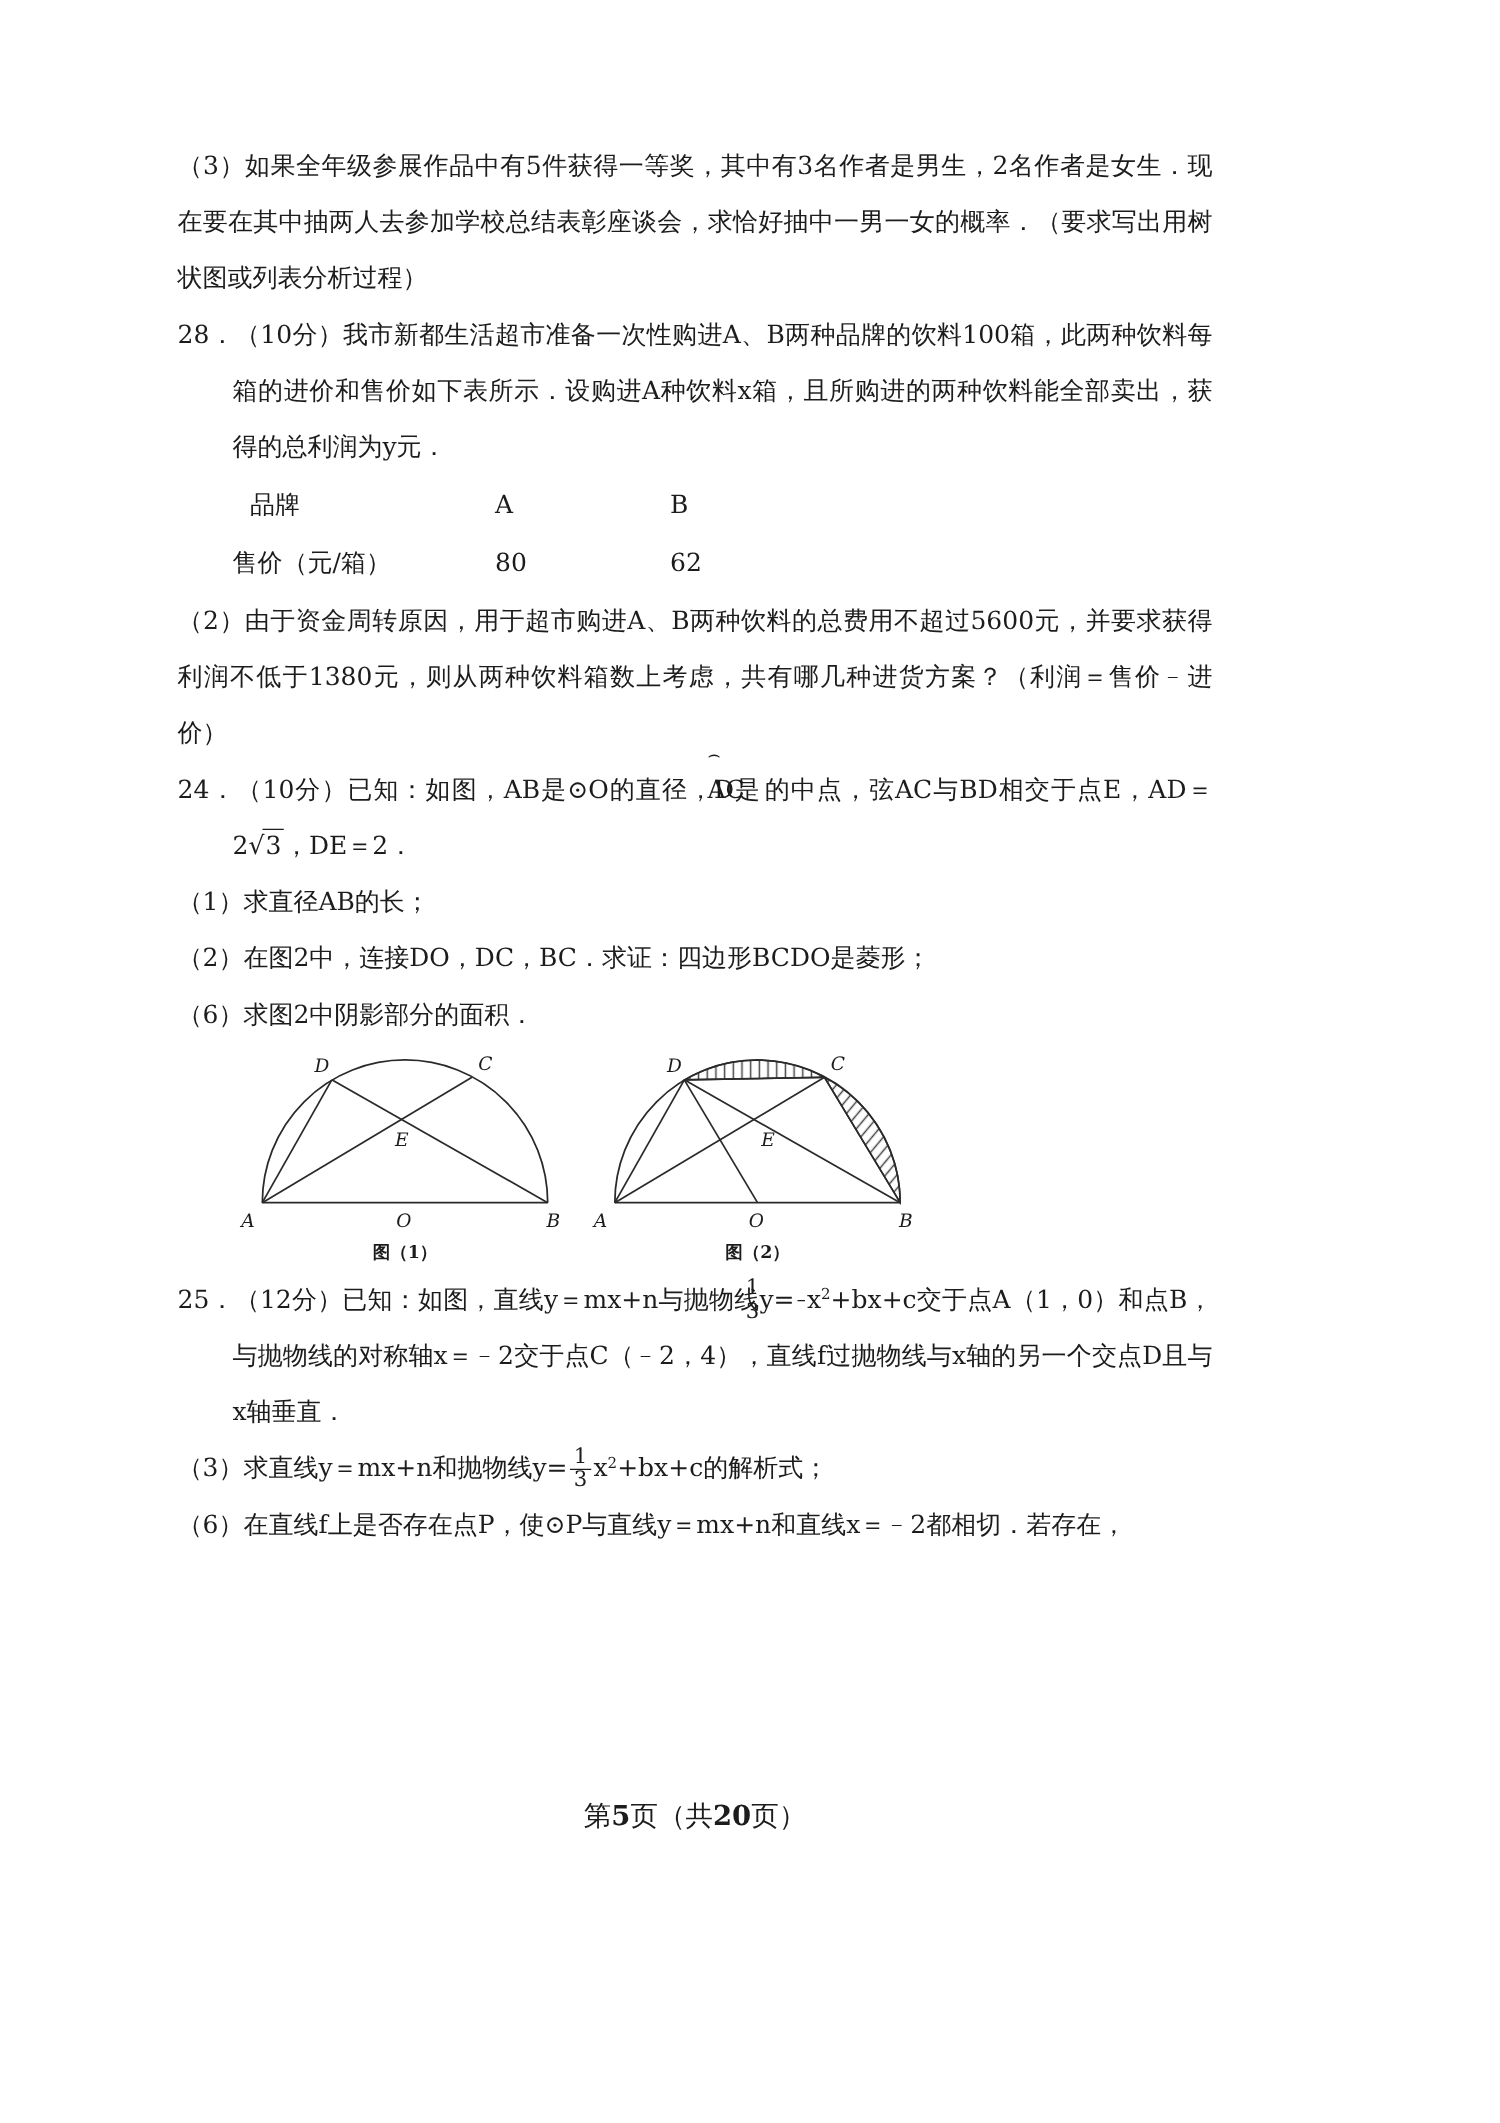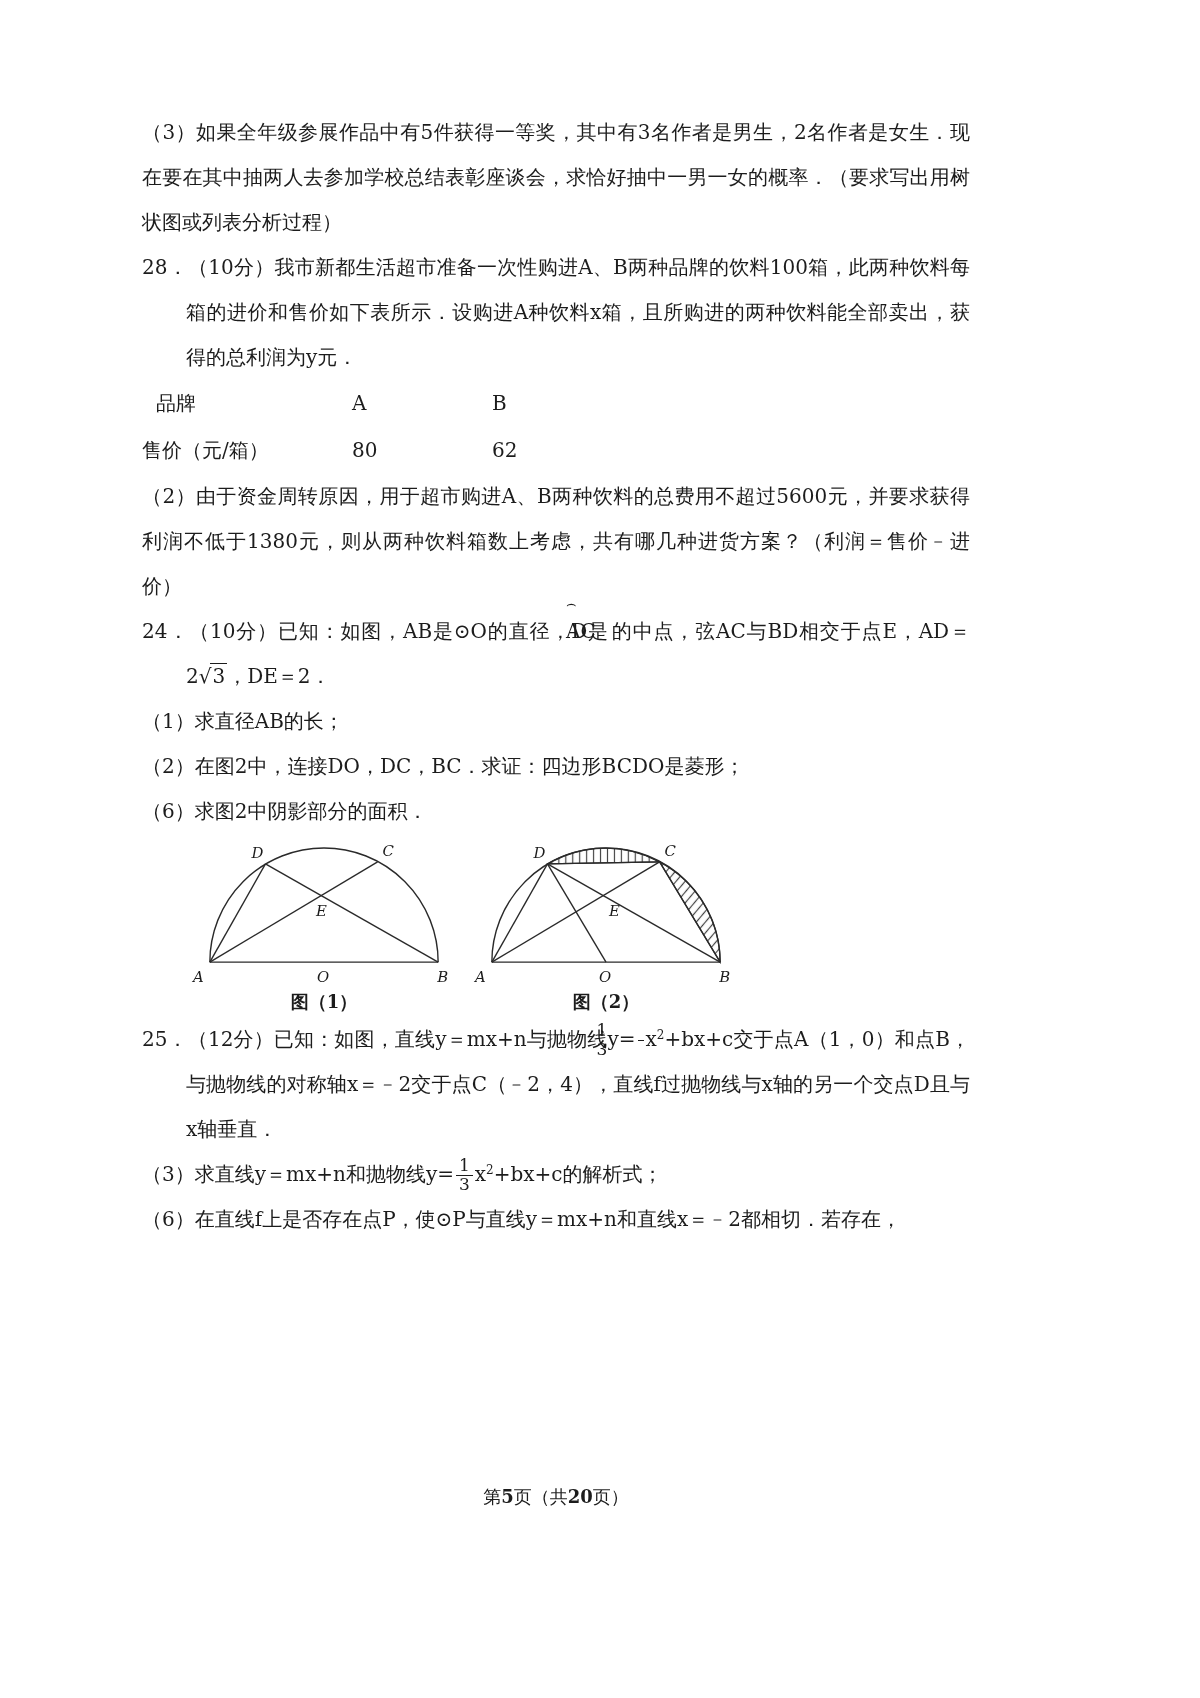--- a/index.html
+++ b/index.html
@@ -18,31 +18,31 @@
     position: absolute; inset: 0;
     padding: 110px 230px 0 142px;
   }
   p { margin: 0; }
   .para { text-align: justify; }
   .hang { padding-left: 44px; text-indent: -44px; }
   .indent { }
   .bold { font-weight: bold; }
 
   
-  .qtable { border-collapse: collapse; }
+  .qtable { margin-left: 44px; border-collapse: collapse; }
   .qtable td { height: 47px; padding: 0; vertical-align: middle; }
   .qtable .c1 { width: 210px; }
   .qtable .c2 { width: 140px; }
   .qtable .c3 { width: 140px; }
   .qtable .hpad { padding-left: 14px; }
 
   
   .figrow { display: flex; align-items: flex-end; gap: 14px; margin: 4px 0 2px 48px; }
   .fig { display: flex; flex-direction: column; align-items: center; margin: 0; }
-  .figcap { font-weight: bold; font-size: 18px; line-height: 26px; }
+  .figcap { font-weight: bold; font-size: 14px; line-height: 26px; }
   svg text { font-size: 15px; font-style: italic; font-family: "DejaVu Serif", serif; }
 
   
   .formula { white-space: nowrap; }
   .frac {
     display: inline-flex; flex-direction: column; align-items: center;
     vertical-align: middle; line-height: 1.05; font-size: 17px; margin: 0 2px;
   }
   .frac .fnum { padding: 0 3px; }
   .frac .fden { padding: 0 3px; border-top: 1.5px solid #1c1c1c; }
@@ -54,22 +54,22 @@
   .sqrt .rc { border-top: 1.5px solid #1c1c1c; padding: 0 2px; }
 
   
   .arcover { position: relative; display: inline-block; padding: 0 1px; }
   .arcover .arcmark {
     position: absolute; left: 50%; top: -0.8em; transform: translateX(-50%);
     font-size: 0.8em; line-height: 1; font-style: normal;
   }
 
   .footer {
-    position: absolute; top: 1484px; left: 142px; width: 828px;
-    text-align: center; font-size: 18px; line-height: 26px;
+    position: absolute; top: 1440px; left: 142px; width: 828px;
+    text-align: center; font-size: 22px; line-height: 26px;
   }
 </style>
 </head>
 <body>
 
 <div class="page">
 
   <p class="para indent">（3）如果全年级参展作品中有5件获得一等奖，其中有3名作者是男生，2名作者是女生．现在要在其中抽两人去参加学校总结表彰座谈会，求恰好抽中一男一女的概率．（要求写出用树状图或列表分析过程）</p>
 
   <div>

